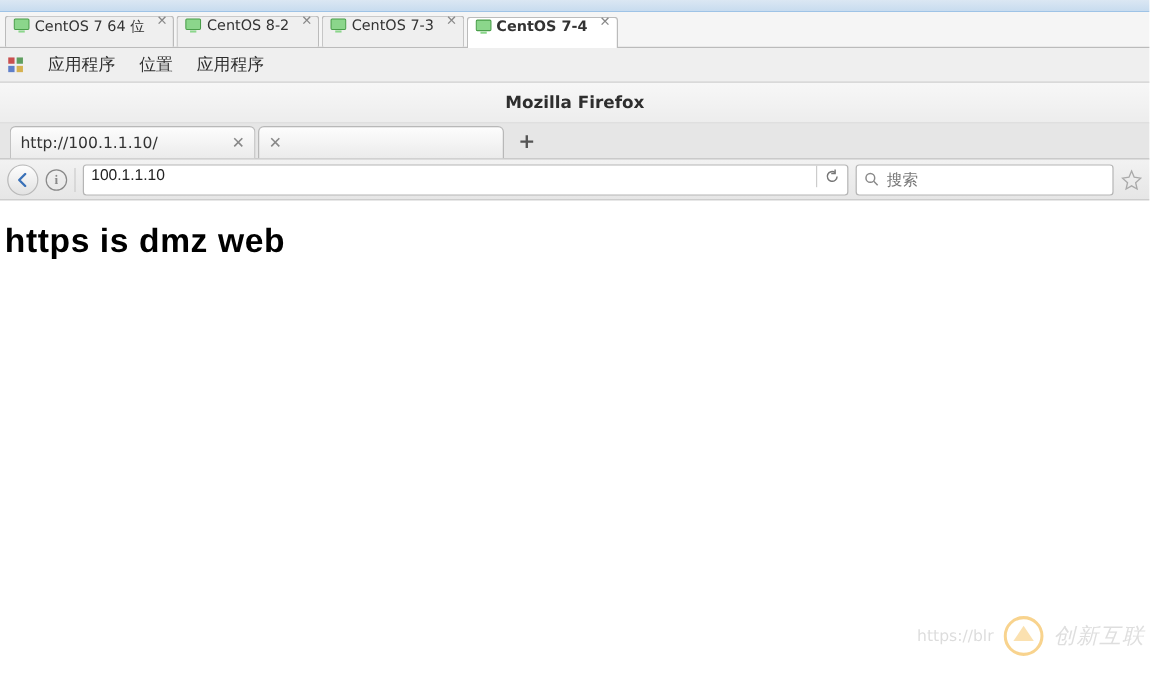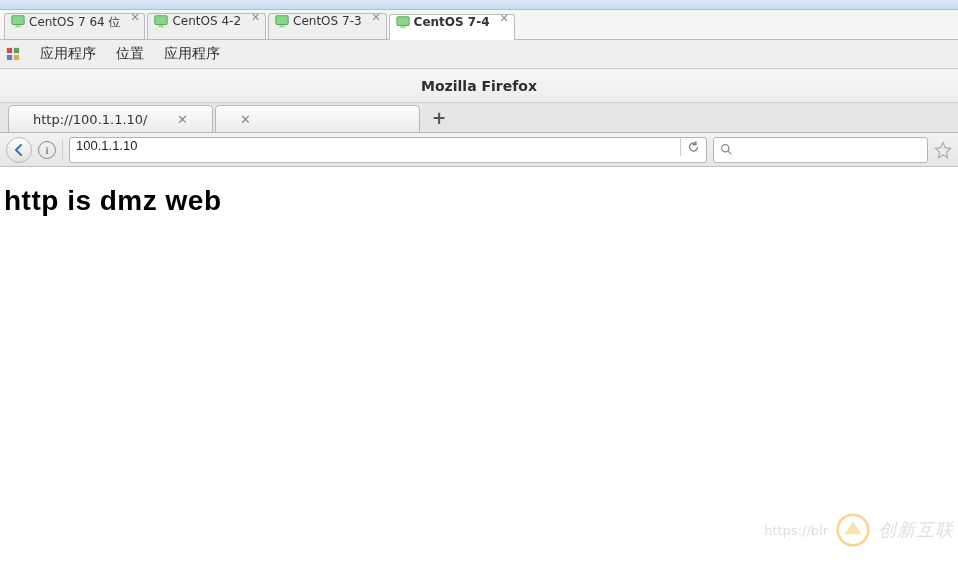--- a/index.html
+++ b/index.html
@@ -96,21 +96,21 @@
       height: 30px;
       background: #e6e6e6;
       border-bottom: 1px solid #b8b8b8;
       padding-left: 8px;
     }
     .ff-tab {
       display: flex;
       align-items: center;
       height: 27px;
       width: 205px;
-      padding: 0 24px;
+      padding: 0 8px;
       border: 1px solid #b8b8b8;
       border-bottom: none;
       border-radius: 5px 5px 0 0;
       background: linear-gradient(to bottom, #fdfdfd, #ebebeb);
       font-size: 13px;
       color: #333;
       gap: 6px;
       margin-right: 2px;
     }
     .ff-tab .tab-label { flex: 1; overflow: hidden; white-space: nowrap; text-overflow: ellipsis; }
@@ -246,21 +246,21 @@
         <rect x="5" y="13" width="6" height="2" fill="#8bd68b"></rect>
       </svg>
     <span>CentOS 7 64 位</span>
     <span class="close-x">✕</span>
   </div>
   <div class="vm-tab">
     <svg class="vm-icon" viewBox="0 0 16 16">
         <rect x="1" y="2" width="14" height="10" rx="1" fill="#8bd68b" stroke="#4a9e4a"></rect>
         <rect x="5" y="13" width="6" height="2" fill="#8bd68b"></rect>
       </svg>
-    <span>CentOS 4-2</span>
+    <span>CentOS 8-2</span>
     <span class="close-x">✕</span>
   </div>
   <div class="vm-tab">
     <svg class="vm-icon" viewBox="0 0 16 16">
         <rect x="1" y="2" width="14" height="10" rx="1" fill="#8bd68b" stroke="#4a9e4a"></rect>
         <rect x="5" y="13" width="6" height="2" fill="#8bd68b"></rect>
       </svg>
     <span>CentOS 7-3</span>
     <span class="close-x">✕</span>
   </div>
@@ -316,28 +316,29 @@
           <path d="M13 8a5 5 0 1 1-2-4" stroke="#777" stroke-width="1.5" fill="none"></path>
           <path d="M11 1 L11 5 L7 5" stroke="#777" stroke-width="1.5" fill="none"></path>
         </svg>
     </div>
   </div>
   <div class="searchbar">
     <svg viewBox="0 0 16 16" width="13" height="13">
         <circle cx="6.5" cy="6.5" r="4.5" stroke="#888" stroke-width="1.5" fill="none"></circle>
         <line x1="10" y1="10" x2="14" y2="14" stroke="#888" stroke-width="1.5"></line>
       </svg>
+    <input type="text" placeholder="搜索" style="">
   </div>
   <svg class="star-icon" viewBox="0 0 24 24">
       <path d="M12 2l2.9 6.9L22 10l-5.5 5 1.6 7L12 18.5 5.9 22l1.6-7L2 10l7.1-1.1L12 2z" fill="none" stroke="#aaa" stroke-width="1.5"></path>
     </svg>
 </div>
 
 <div class="page-content">
-  <h1>http is dmz web</h1>
+  <h1>https is dmz web</h1>
 </div>
 
 <div class="watermark">
   <span class="wm-url">https://blr</span>
   <svg class="wm-logo" viewBox="0 0 40 40">
     <circle cx="20" cy="20" r="18" fill="none" stroke="#f2a91f" stroke-width="3"></circle>
     <path d="M10 25 L20 10 L30 25 Z" fill="#f2a91f" opacity="0.7"></path>
   </svg>
   <span class="wm-text">创新互联</span>
 </div>

